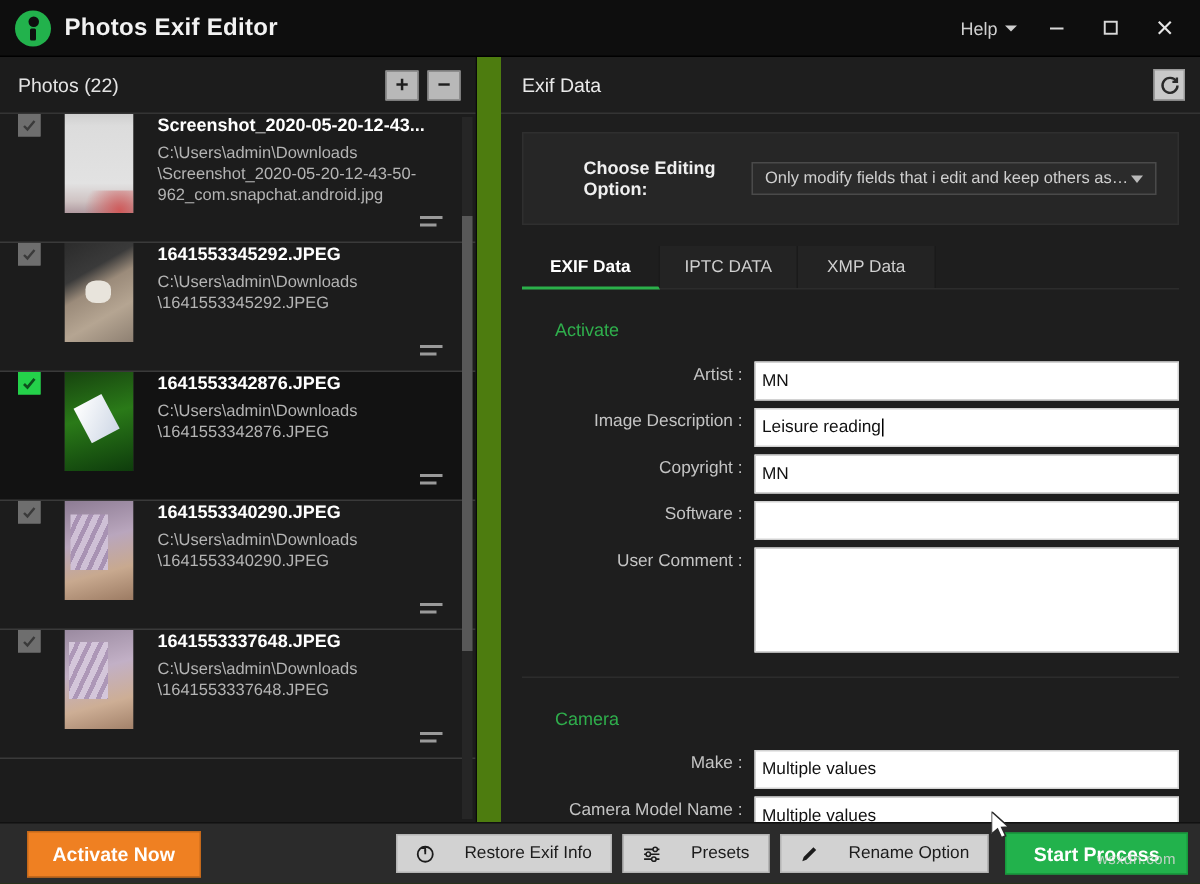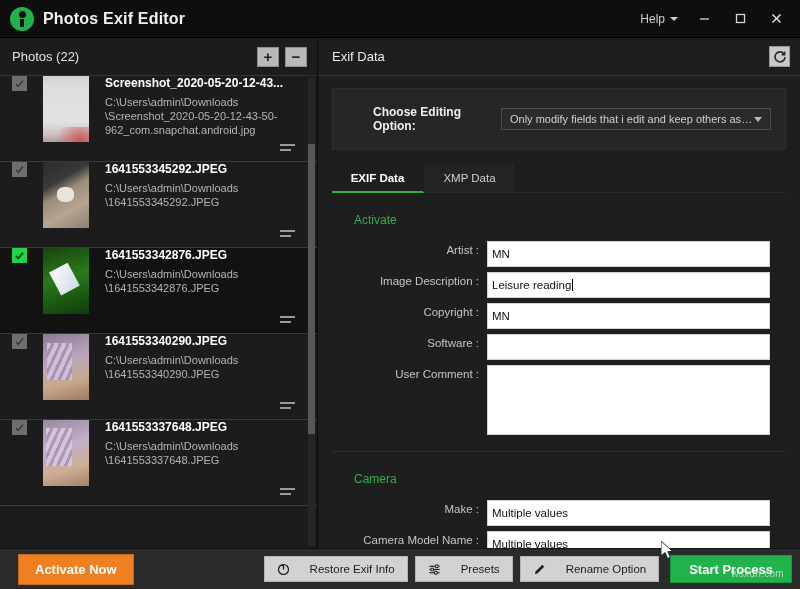--- a/index.html
+++ b/index.html
@@ -54,21 +54,21 @@
     border-left: 4px solid transparent; border-right: 4px solid transparent;
     border-top: 4px solid #cfcfcf; display: inline-block; }
   .win-btn {
     width: 36px; height: 30px;
     display: flex; align-items: center; justify-content: center;
     color: #d8d8d8;
   }
   .win-btn svg { display: block; }
 
   
-  .body { flex: 1; display: flex; min-height: 0; }
+  .body { flex: 1; display: flex; min-height: 0; gap: 16px; }
 
   
   .left {
     width: 318px; min-width: 318px;
     background: #1c1c1c;
     display: flex; flex-direction: column;
     border-right: 1px solid #0a0a0a;
   }
   .photos-head {
     height: 38px; min-height: 38px;
@@ -410,20 +410,21 @@
         <div class="opt-card">
           <div class="opt-label">Choose Editing Option:</div>
           <div class="select">
             <span class="sel-text">Only modify fields that i edit and keep others as it is</span>
             <span class="caret"></span>
           </div>
         </div>
 
         <div class="tabs">
           <div class="tab active">EXIF Data</div>
+          <div class="tab">IPTC DATA</div>
           <div class="tab">XMP Data</div>
         </div>
 
         <div class="section-title">Activate</div>
 
         <div class="field">
           <div class="lbl">Artist :</div>
           <div class="inp">MN</div>
         </div>
 

